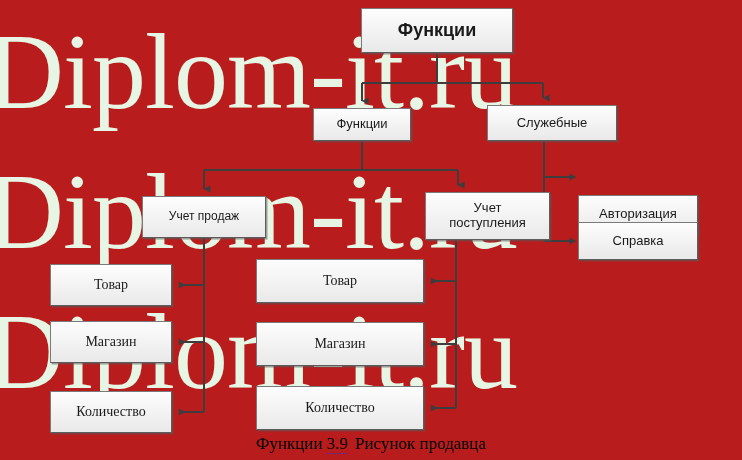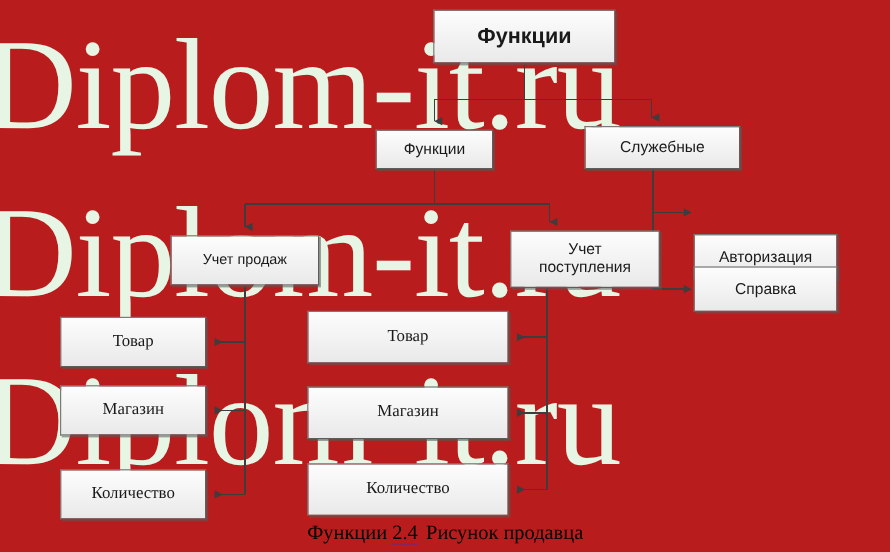--- a/index.html
+++ b/index.html
@@ -227,15 +227,15 @@
   <div class="node n-serif leaf-mid" id="leaf-m-1">
     <span>Товар</span>
   </div>
   <div class="node n-serif leaf-mid" id="leaf-m-2">
     <span>Магазин</span>
   </div>
   <div class="node n-serif leaf-mid" id="leaf-m-3">
     <span>Количество</span>
   </div>
 
-  <div id="caption"><span>Функции</span>&nbsp;<span class="cap-field">2.4</span><span class="cap-gap"></span><span>Рисунок продавца</span></div>
+  <div id="caption"><span>Функции</span>&nbsp;<span class="cap-field">3.9</span><span class="cap-gap"></span><span>Рисунок продавца</span></div>
 
 </div>
 
 </body></html>

